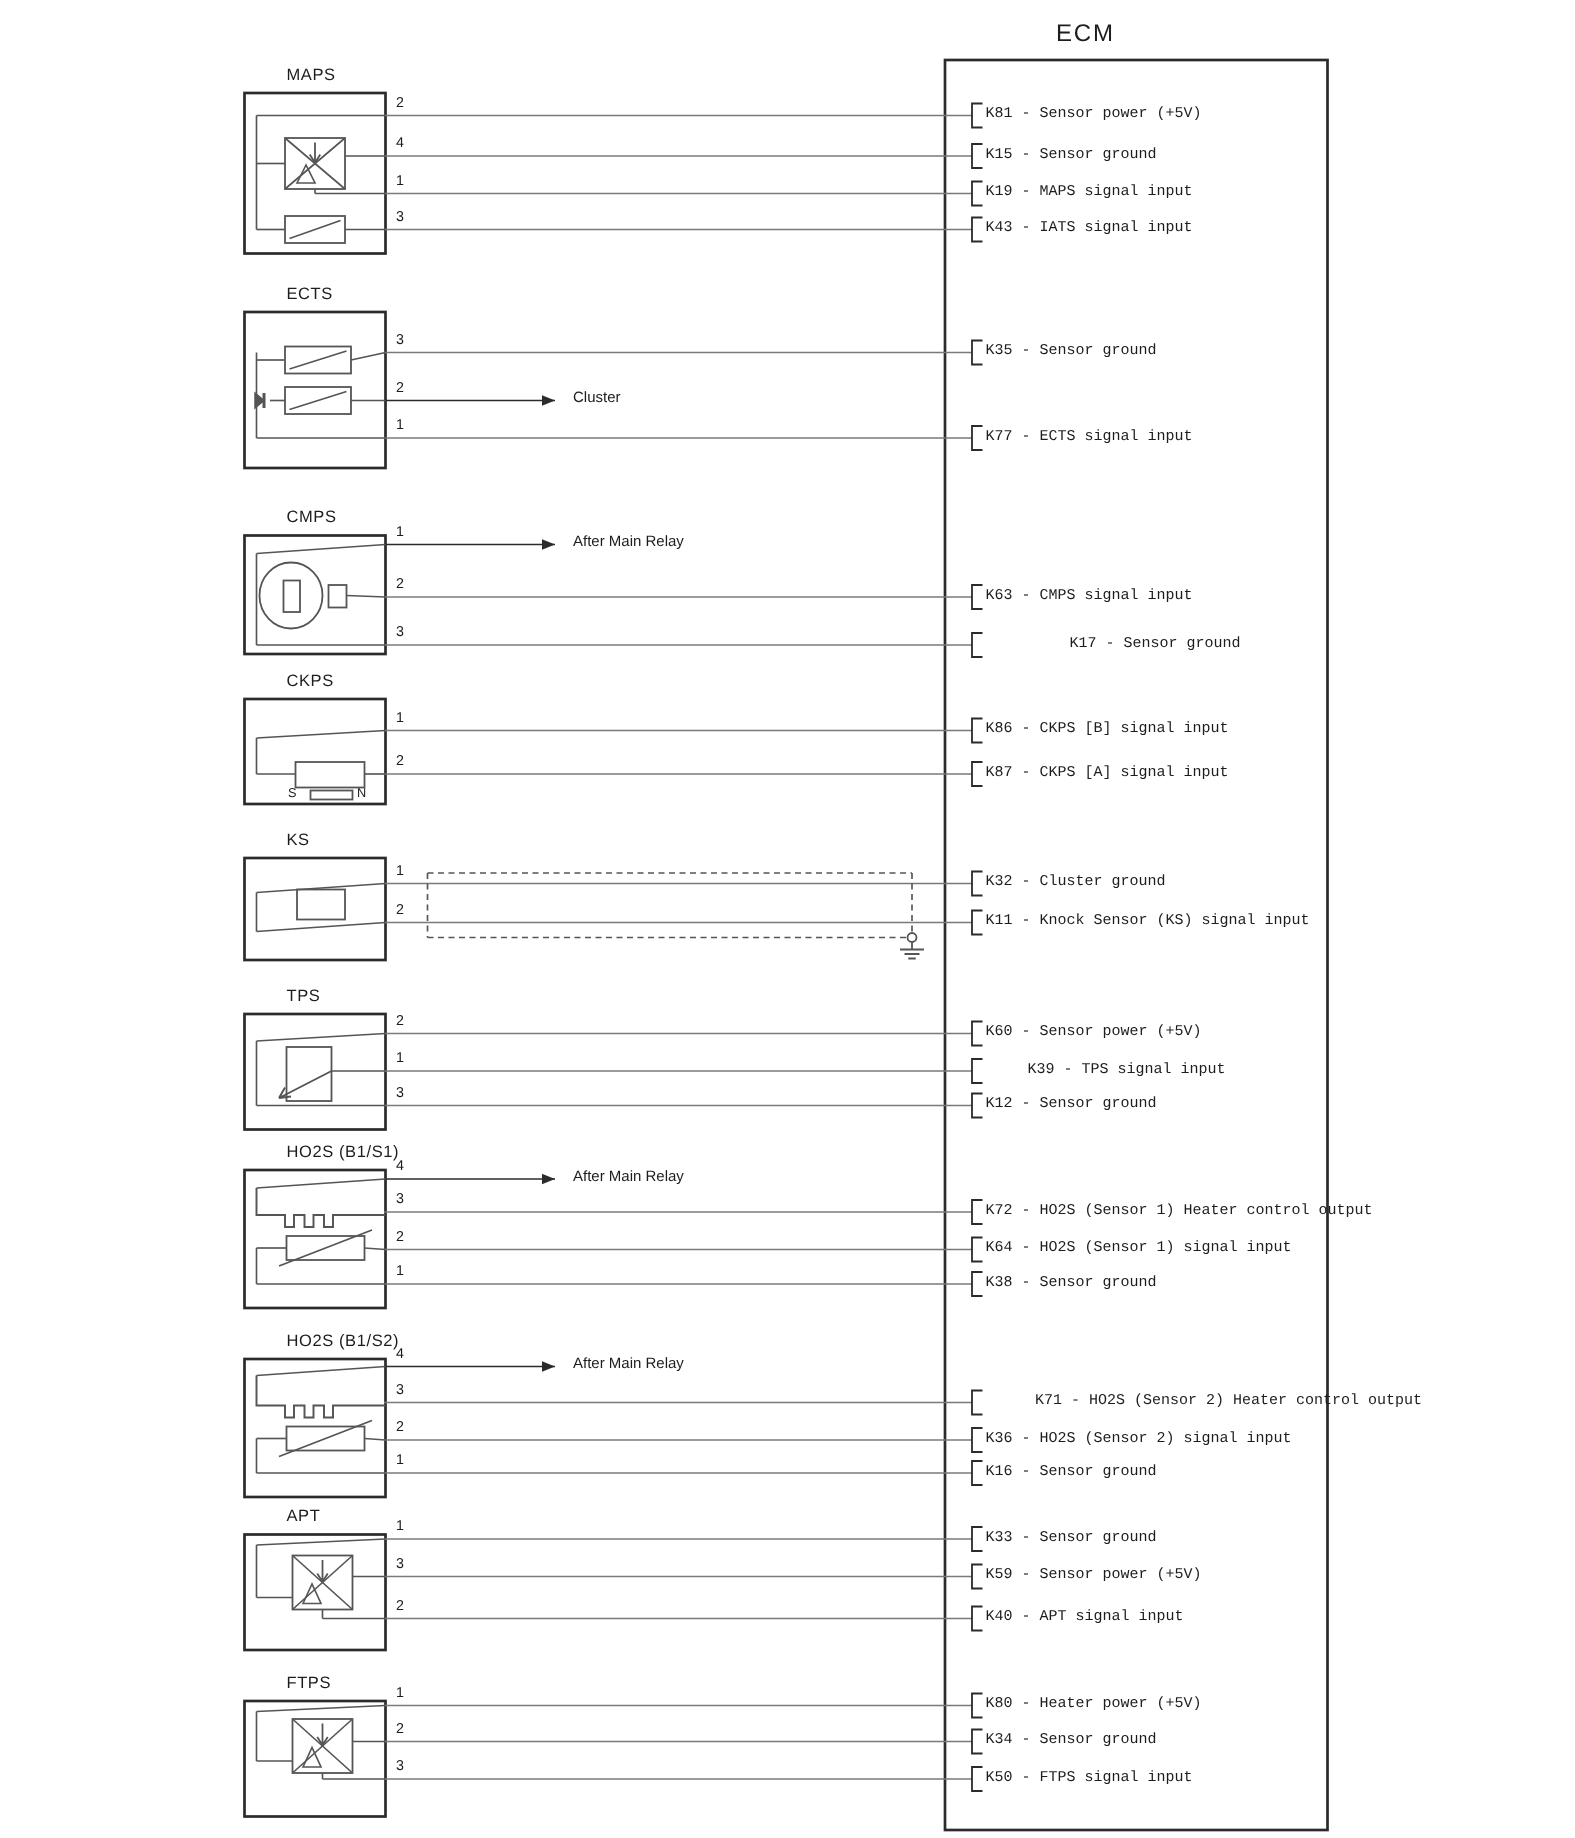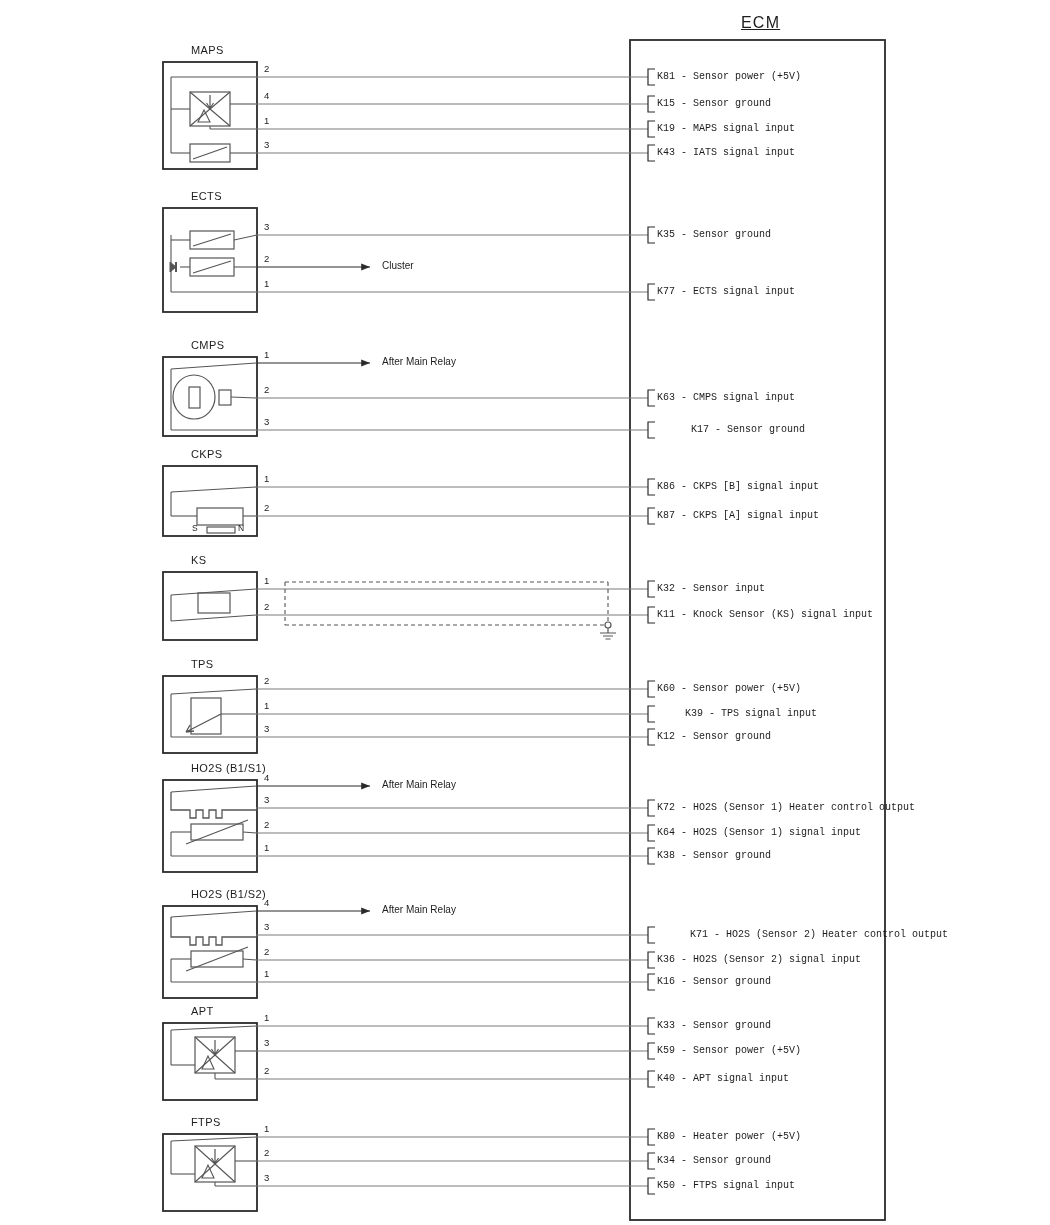--- a/index.html
+++ b/index.html
@@ -243,52 +243,52 @@
         <path d="M202 1178 L208 1165 L214 1178 z" fill="none" stroke="#555" stroke-width="1.1"></path>
         <line x1="171" y1="1141" x2="171" y2="1174" stroke="#555" stroke-width="1.1"></line>
         <line x1="171" y1="1141" x2="257" y2="1137" stroke="#555" stroke-width="1.1"></line>
         <line x1="171" y1="1174" x2="195" y2="1174" stroke="#555" stroke-width="1.1"></line>
         <line x1="235" y1="1161" x2="257" y2="1161" stroke="#555" stroke-width="1.1"></line>
         <line x1="215" y1="1182" x2="215" y2="1186" stroke="#555" stroke-width="1.1"></line>
         <line x1="215" y1="1186" x2="257" y2="1186" stroke="#555" stroke-width="1.1"></line>
       </g>
     </svg>
   <div id="overlay">
-      <div class="lbl ecm-title" style="left: 741px; top: 15px; text-decoration: underline;">ECM</div>
+      <div class="lbl ecm-title" style="left: 704px; top: 15px;">ECM</div>
       <div class="lbl pin-desc" style="left: 657px; top: 72px;">K81 - Sensor power (+5V)</div>
       <div class="lbl pin-num" style="left: 264px; top: 64px;">2</div>
       <div class="lbl pin-desc" style="left: 657px; top: 99px;">K15 - Sensor ground</div>
       <div class="lbl pin-num" style="left: 264px; top: 91px;">4</div>
       <div class="lbl pin-desc" style="left: 657px; top: 124px;">K19 - MAPS signal input</div>
       <div class="lbl pin-num" style="left: 264px; top: 116px;">1</div>
       <div class="lbl pin-desc" style="left: 657px; top: 148px;">K43 - IATS signal input</div>
       <div class="lbl pin-num" style="left: 264px; top: 140px;">3</div>
       <div class="lbl sensor-name" style="left: 191px; top: 45px;">MAPS</div>
       <div class="lbl pin-desc" style="left: 657px; top: 230px;">K35 - Sensor ground</div>
       <div class="lbl pin-num" style="left: 264px; top: 222px;">3</div>
       <div class="lbl dest-lbl" style="left: 382px; top: 261px;">Cluster</div>
       <div class="lbl pin-num" style="left: 264px; top: 254px;">2</div>
       <div class="lbl pin-desc" style="left: 657px; top: 287px;">K77 - ECTS signal input</div>
       <div class="lbl pin-num" style="left: 264px; top: 279px;">1</div>
       <div class="lbl sensor-name" style="left: 191px; top: 191px;">ECTS</div>
       <div class="lbl dest-lbl" style="left: 382px; top: 357px;">After Main Relay</div>
       <div class="lbl pin-num" style="left: 264px; top: 350px;">1</div>
       <div class="lbl pin-desc" style="left: 657px; top: 393px;">K63 - CMPS signal input</div>
       <div class="lbl pin-num" style="left: 264px; top: 385px;">2</div>
-      <div class="lbl pin-desc" style="left: 659px; top: 425px; padding-left: 32px;">K17 - Sensor ground</div>
+      <div class="lbl pin-desc" style="left: 681px; top: 425px; padding-left: 32px;">K17 - Sensor ground</div>
       <div class="lbl pin-num" style="left: 264px; top: 417px;">3</div>
       <div class="lbl sensor-name" style="left: 191px; top: 340px;">CMPS</div>
       <div class="lbl pin-desc" style="left: 657px; top: 482px;">K86 - CKPS [B] signal input</div>
       <div class="lbl pin-num" style="left: 264px; top: 474px;">1</div>
       <div class="lbl pin-desc" style="left: 657px; top: 511px;">K87 - CKPS [A] signal input</div>
       <div class="lbl pin-num" style="left: 264px; top: 503px;">2</div>
       <div class="lbl sn-lbl" style="left: 192px; top: 524px;">S</div>
       <div class="lbl sn-lbl" style="left: 238px; top: 524px;">N</div>
       <div class="lbl sensor-name" style="left: 191px; top: 449px;">CKPS</div>
-      <div class="lbl pin-desc" style="left: 657px; top: 584px;">K32 - Sensor input</div>
+      <div class="lbl pin-desc" style="left: 657px; top: 584px;">K32 - Cluster ground</div>
       <div class="lbl pin-num" style="left: 264px; top: 576px;">1</div>
       <div class="lbl pin-desc" style="left: 657px; top: 610px;">K11 - Knock Sensor (KS) signal input</div>
       <div class="lbl pin-num" style="left: 264px; top: 602px;">2</div>
       <div class="lbl sensor-name" style="left: 191px; top: 555px;">KS</div>
       <div class="lbl pin-desc" style="left: 657px; top: 684px;">K60 - Sensor power (+5V)</div>
       <div class="lbl pin-num" style="left: 264px; top: 676px;">2</div>
       <div class="lbl pin-desc" style="left: 657px; top: 709px; padding-left: 28px;">K39 - TPS signal input</div>
       <div class="lbl pin-num" style="left: 264px; top: 701px;">1</div>
       <div class="lbl pin-desc" style="left: 657px; top: 732px;">K12 - Sensor ground</div>
       <div class="lbl pin-num" style="left: 264px; top: 724px;">3</div>

